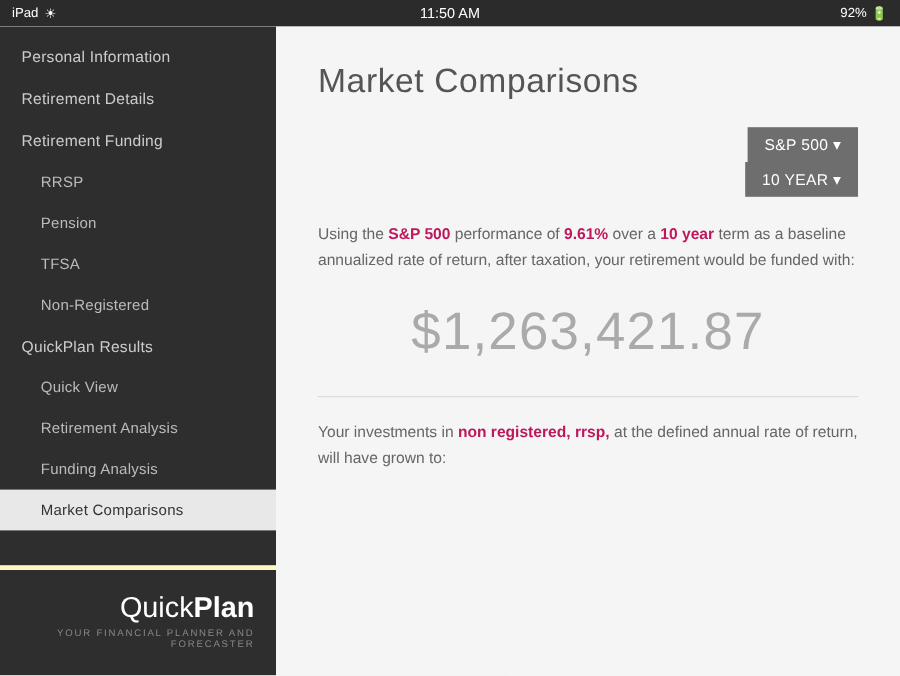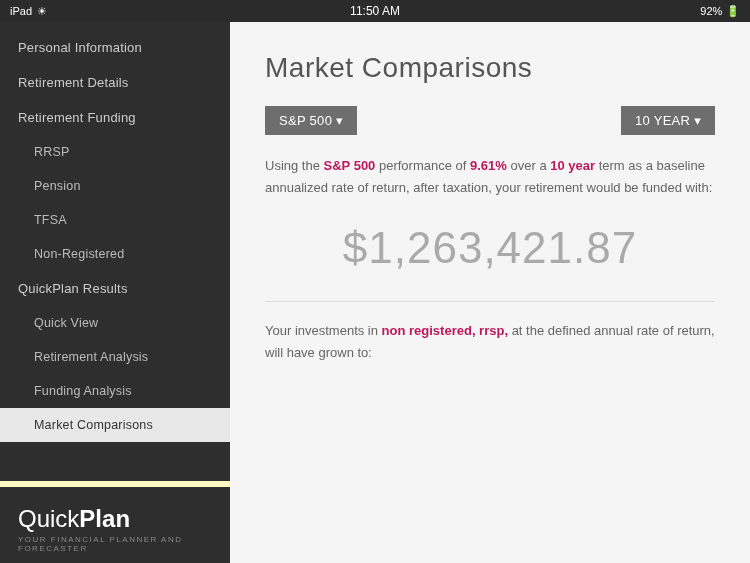--- a/index.html
+++ b/index.html
@@ -72,23 +72,24 @@
       color: #bbb;
     }
 
     .nav-item.sub-item.active {
       background: #e8e8e8;
       color: #333;
     }
 
     
     .sidebar-brand {
-      padding: 18px 18px 10px;
-      border-top: 6px solid #fef9c3;
+      padding: 18px 18px 22px;
+      border-top: 4px solid #fef9c3;
       margin-top: auto;
+      text-align: right;
     }
 
     .brand-logo {
       font-size: 24px;
       color: #fff;
       font-weight: 200;
       letter-spacing: 0;
     }
 
     .brand-logo span.bold {
@@ -119,20 +120,21 @@
       margin-bottom: 22px;
       letter-spacing: 0.5px;
     }
 
     
     .buttons-row {
       display: flex;
       justify-content: space-between;
       align-items: flex-end;
       margin-bottom: 20px;
+      flex-direction: column;
     }
 
     .btn-selector {
       background: #6e6e6e;
       color: #fff;
       border: none;
       padding: 7px 14px;
       font-size: 13px;
       cursor: pointer;
       display: flex;

